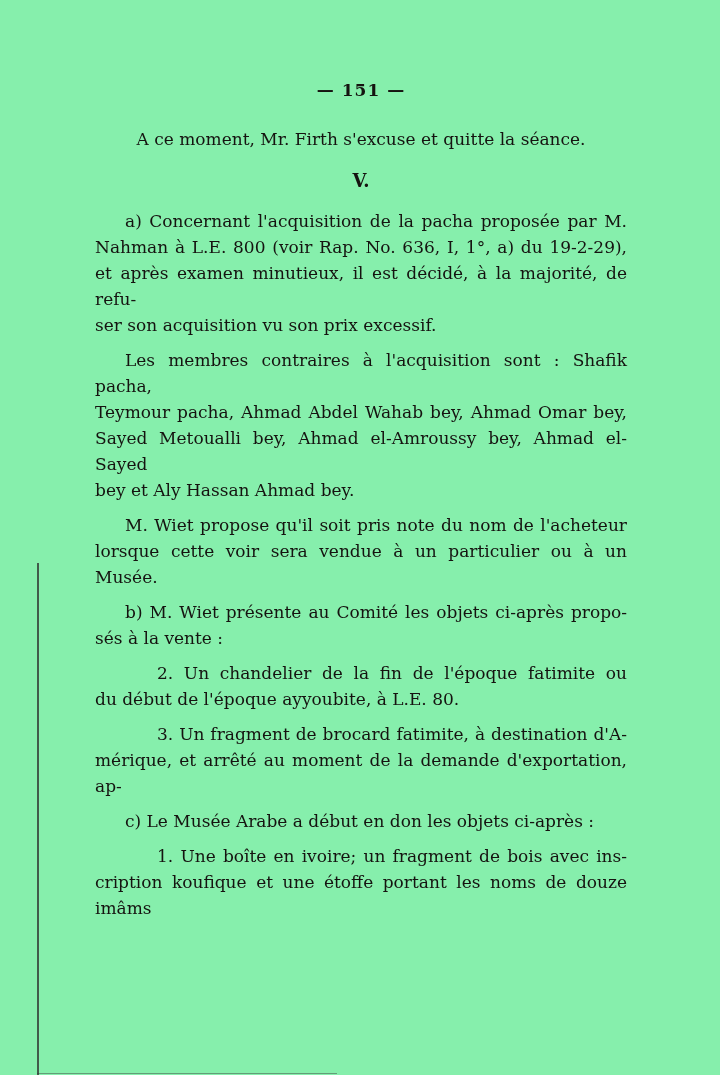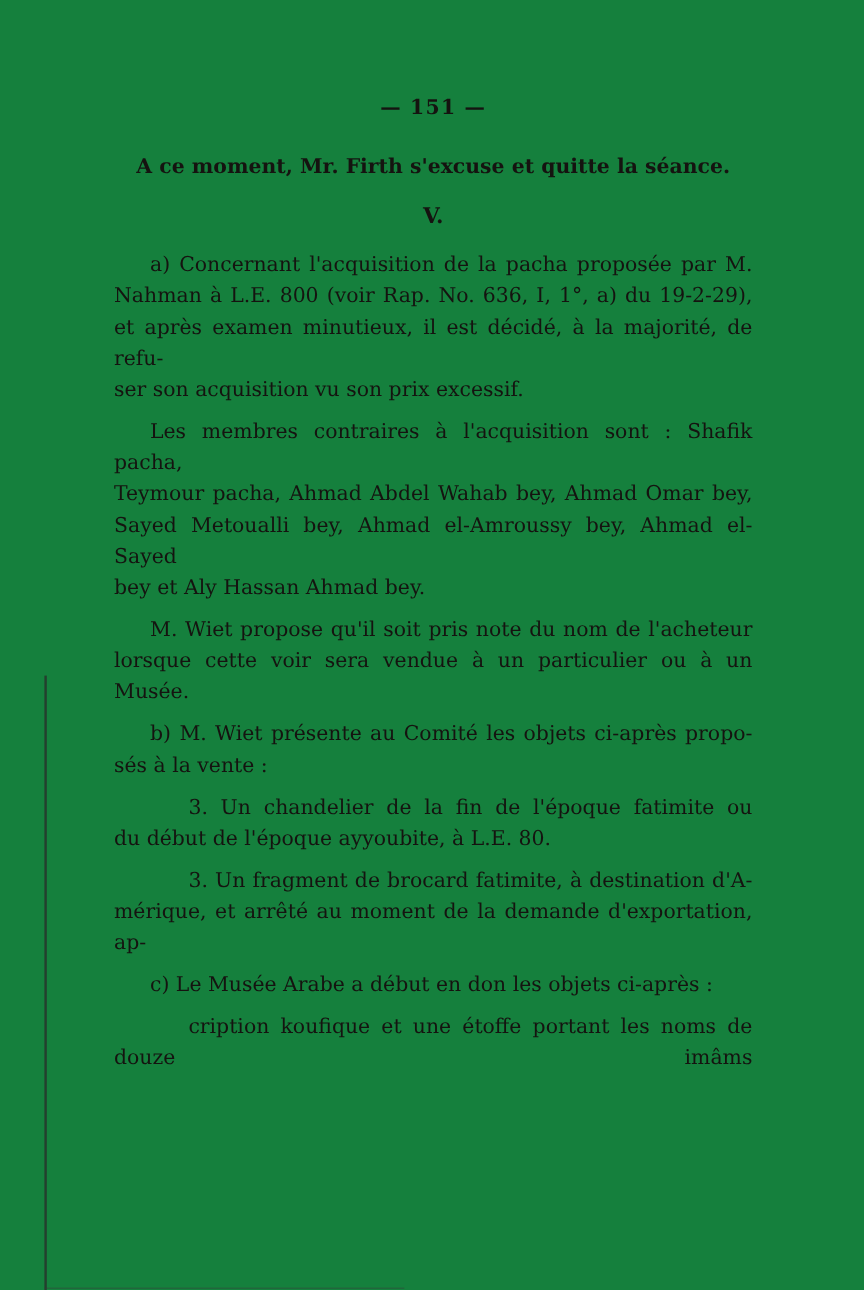--- a/index.html
+++ b/index.html
@@ -5,21 +5,21 @@
   html, body {
     margin: 0;
     padding: 0;
     background: #e9e9e9;
   }
   .page {
     position: relative;
     width: 720px;
     height: 1075px;
     margin: 0 auto;
-    background: #15803d;
+    background: #86efac;
     overflow: hidden;
     font-family: "DejaVu Serif", "Liberation Serif", serif;
     color: #151310;
     box-sizing: border-box;
   }
   .content {
     position: absolute;
     left: 95px;
     right: 93px;
     top: 80px;
@@ -45,21 +45,20 @@
     text-align-last: left;
   }
   .para.center {
     margin-top: 0;
     margin-bottom: 10px;
   }
   .para.center .line,
   .para.heading .line {
     text-align: center;
     text-align-last: center;
-    font-weight: bold;
   }
   .para.heading {
     font-weight: bold;
     font-size: 18px;
     margin: 16px 0 14px 0;
   }
   .para.indent .line:first-child {
     text-indent: 30px;
   }
   .para.item .line:first-child {
@@ -114,28 +113,29 @@
         </div>
         <div class="para indent">
           <div class="line">M. Wiet propose qu'il soit pris note du nom de l'acheteur</div>
           <div class="line last">lorsque cette voir sera vendue à un particulier ou à un Musée.</div>
         </div>
         <div class="para indent">
           <div class="line">b) M. Wiet présente au Comité les objets ci-après propo-</div>
           <div class="line last">sés à la vente :</div>
         </div>
         <div class="para item">
-          <div class="line">3. Un chandelier de la fin de l'époque fatimite ou</div>
+          <div class="line">2. Un chandelier de la fin de l'époque fatimite ou</div>
           <div class="line last">du début de l'époque ayyoubite, à L.E. 80.</div>
         </div>
         <div class="para item">
           <div class="line">3. Un fragment de brocard fatimite, à destination d'A-</div>
           <div class="line">mérique, et arrêté au moment de la demande d'exportation, ap-</div>
         </div>
         <div class="para indent">
           <div class="line last">c) Le Musée Arabe a début en don les objets ci-après :</div>
         </div>
         <div class="para item">
+          <div class="line">1. Une boîte en ivoire; un fragment de bois avec ins-</div>
           <div class="line">cription koufique et une étoffe portant les noms de douze imâms</div>
         </div>
       </div>
   </div>
 </div>
 
 </body></html>

